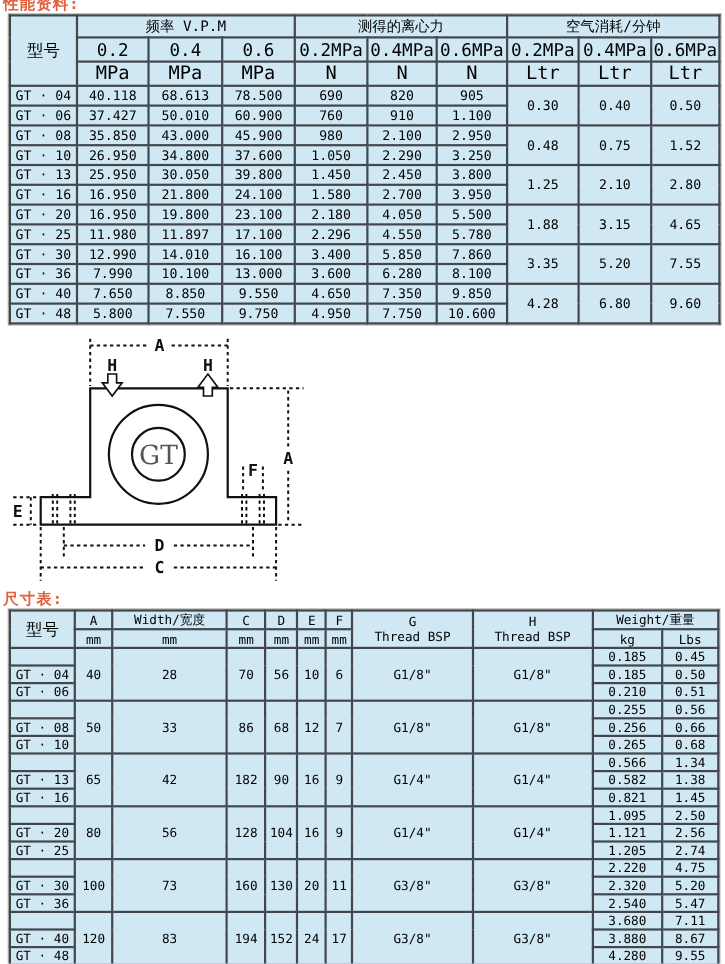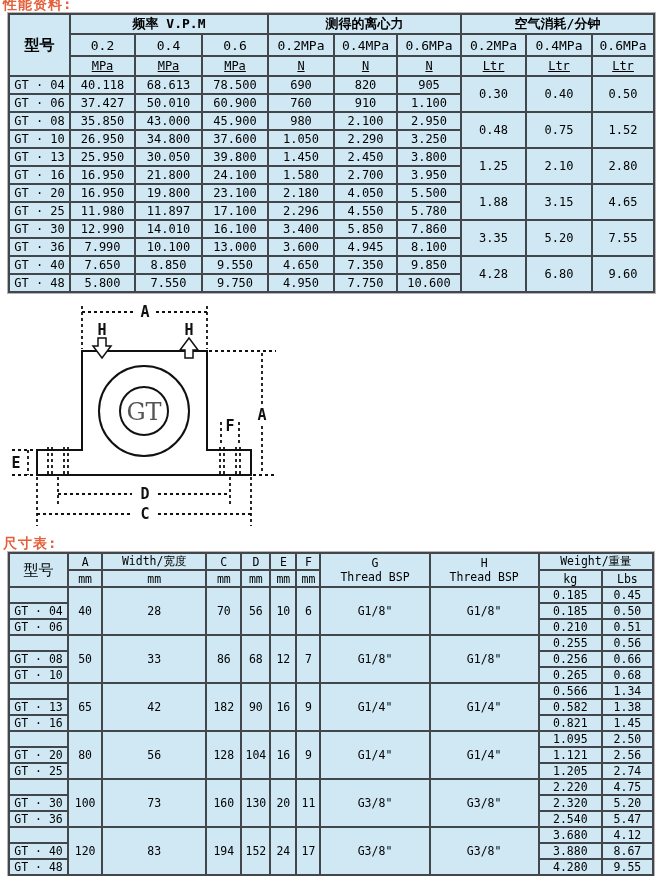--- a/index.html
+++ b/index.html
@@ -15,23 +15,23 @@
   table{
     border-collapse:collapse;table-layout:fixed;background:#cfe8f4;
     margin-left:8px;box-shadow:0 0 0 1px #b4b4b4;
   }
   td,th{
     border:2px solid #43474b;text-align:center;vertical-align:middle;
     font-weight:normal;padding:0 1px;overflow:hidden;white-space:nowrap;
   }
   .t1{width:646px;}
   .t1 tbody td{height:16px;font-size:12px;}
-  .t1 thead tr:nth-child(1) th{height:17px;font-size:13px;font-weight:bold;}
-  .t1 thead tr:nth-child(2) th{height:20px;font-size:13px;}
-  .t1 thead tr:nth-child(3) th{height:18px;font-size:12px;text-decoration:underline;}
+  .t1 thead tr:nth-child(1) th{height:17px;font-size:13px;}
+  .t1 thead tr:nth-child(2) th{height:20px;font-size:16px;}
+  .t1 thead tr:nth-child(3) th{height:18px;font-size:17px;}
   .t2{width:646px;}
   .t2 tbody td{height:14px;font-size:11.5px;}
   .t2 thead th{height:15px;font-size:11.5px;}
   .model-h{font-size:15px !important;}
   .model{font-size:12px;}
   .two-line div{line-height:1.25;}
   #diagram-wrap{margin:5px 0 0 4px;height:238px;}
   svg text{font-family:"DejaVu Sans Mono","Liberation Mono",monospace;}
   .dimlabel{font-size:15px;font-weight:bold;fill:#101010;}
   .gt-label{font-size:24px;fill:#555;font-family:"DejaVu Serif","Liberation Serif",serif;}
@@ -180,21 +180,21 @@
         <td rowspan="2">3.35</td>
         <td rowspan="2">5.20</td>
         <td rowspan="2">7.55</td>
       </tr>
       <tr>
         <td class="model">GT · 36</td>
         <td>7.990</td>
         <td>10.100</td>
         <td>13.000</td>
         <td>3.600</td>
-        <td>4.945</td>
+        <td>6.280</td>
         <td>8.100</td>
       </tr>
       <tr>
         <td class="model">GT · 40</td>
         <td>7.650</td>
         <td>8.850</td>
         <td>9.550</td>
         <td>4.650</td>
         <td>7.350</td>
         <td>9.850</td>
@@ -446,21 +446,21 @@
         <td class="model"></td>
         <td rowspan="3">120</td>
         <td rowspan="3">83</td>
         <td rowspan="3">194</td>
         <td rowspan="3">152</td>
         <td rowspan="3">24</td>
         <td rowspan="3">17</td>
         <td rowspan="3">G3/8"</td>
         <td rowspan="3">G3/8"</td>
         <td>3.680</td>
-        <td>4.12</td>
+        <td>7.11</td>
       </tr>
       <tr>
         <td class="model">GT · 40</td>
         <td>3.880</td>
         <td>8.67</td>
       </tr>
       <tr>
         <td class="model">GT · 48</td>
         <td>4.280</td>
         <td>9.55</td>

